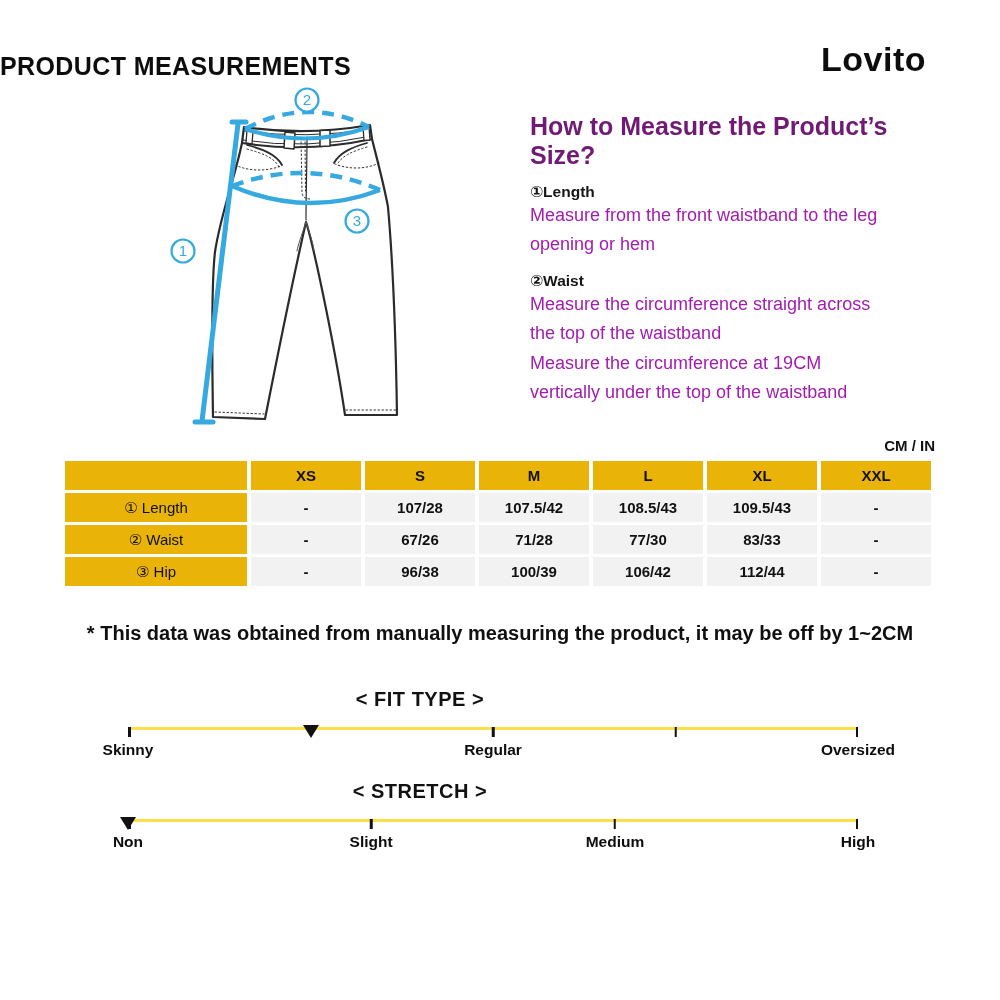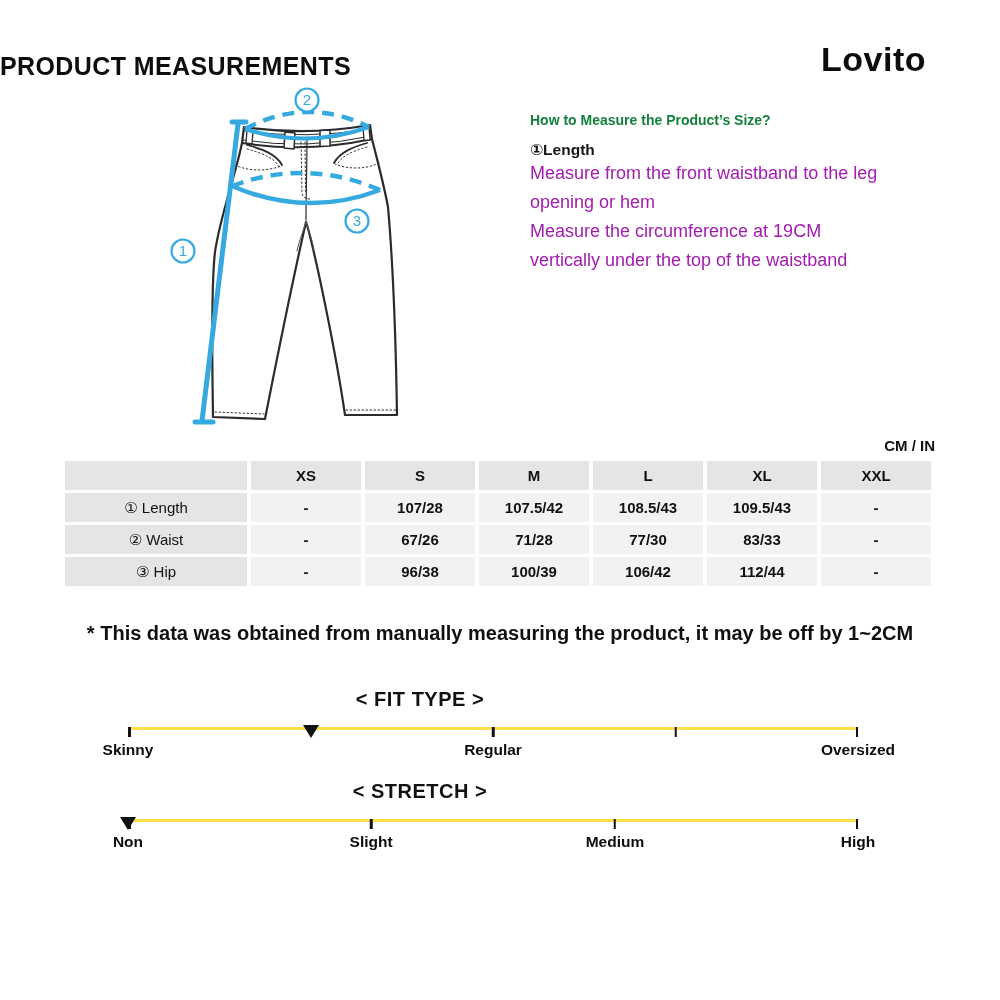--- a/index.html
+++ b/index.html
@@ -13,34 +13,34 @@
     font-size:25px;font-weight:700;letter-spacing:.4px;color:#0d0d0d;
   }
   .brand{
     position:absolute;top:40px;right:74px;
     font-size:34px;font-weight:700;letter-spacing:.5px;color:#0d0d0d;
   }
   
   .diagram{position:absolute;left:150px;top:85px;width:320px;height:360px;}
   
   .howto{position:absolute;left:530px;top:112px;width:408px;}
-  .howto-heading{font-size:14px;font-weight:700;color:#15803d;margin-bottom:12px;}
+  .howto-heading{font-size:25px;font-weight:700;color:#701a75;margin-bottom:12px;}
   .howto-term{font-size:15.5px;font-weight:700;color:#161616;margin-top:13px;}
   .howto-desc{font-size:18px;color:#a21caf;line-height:1.62;width:362px;}
   
   .unit{position:absolute;top:437px;left:63px;width:872px;text-align:right;
     font-size:15px;font-weight:700;}
   table.size-table{
     position:absolute;left:61px;top:458px;border-collapse:separate;border-spacing:4px 3px;
     table-layout:fixed;
   }
   table.size-table th,table.size-table td{
     height:29px;padding:0;text-align:center;vertical-align:middle;font-size:15px;
   }
-  th.corner,th.row-label,th.col-head{background:#e5e5e5;}
+  th.corner,th.row-label,th.col-head{background:#eab308;}
   th.row-label{width:182px;font-weight:400;}
   th.corner{width:182px;}
   th.col-head{width:110px;font-weight:700;}
   table.size-table td{background:#f2f2f2;font-weight:700;width:110px;}
   
   .note{position:absolute;top:622px;left:0;width:1000px;text-align:center;
     font-size:20px;font-weight:700;color:#101010;}
   
   .scale{position:absolute;left:0;width:840px;}
   .scale-fit-type{top:688px;}
@@ -141,20 +141,24 @@
   </div>
 
   <div class="howto">
     <div class="howto-heading">How to Measure the Product’s Size?</div>
     <div id="howto-items">
         <div class="howto-item">
           <div class="howto-term">①Length</div>
           <div class="howto-desc">Measure from the front waistband to the leg opening or hem</div>
         </div>
         <div class="howto-item">
+          <div class="howto-term">②Waist</div>
+          <div class="howto-desc">Measure the circumference straight across the top of the waistband</div>
+        </div>
+        <div class="howto-item">
           <div class="howto-desc">Measure the circumference at 19CM vertically under the top of the waistband</div>
         </div>
       </div>
   </div>
 
   <div class="unit">CM / IN</div>
 
   <table class="size-table">
     <thead>
       <tr id="table-head-row">

